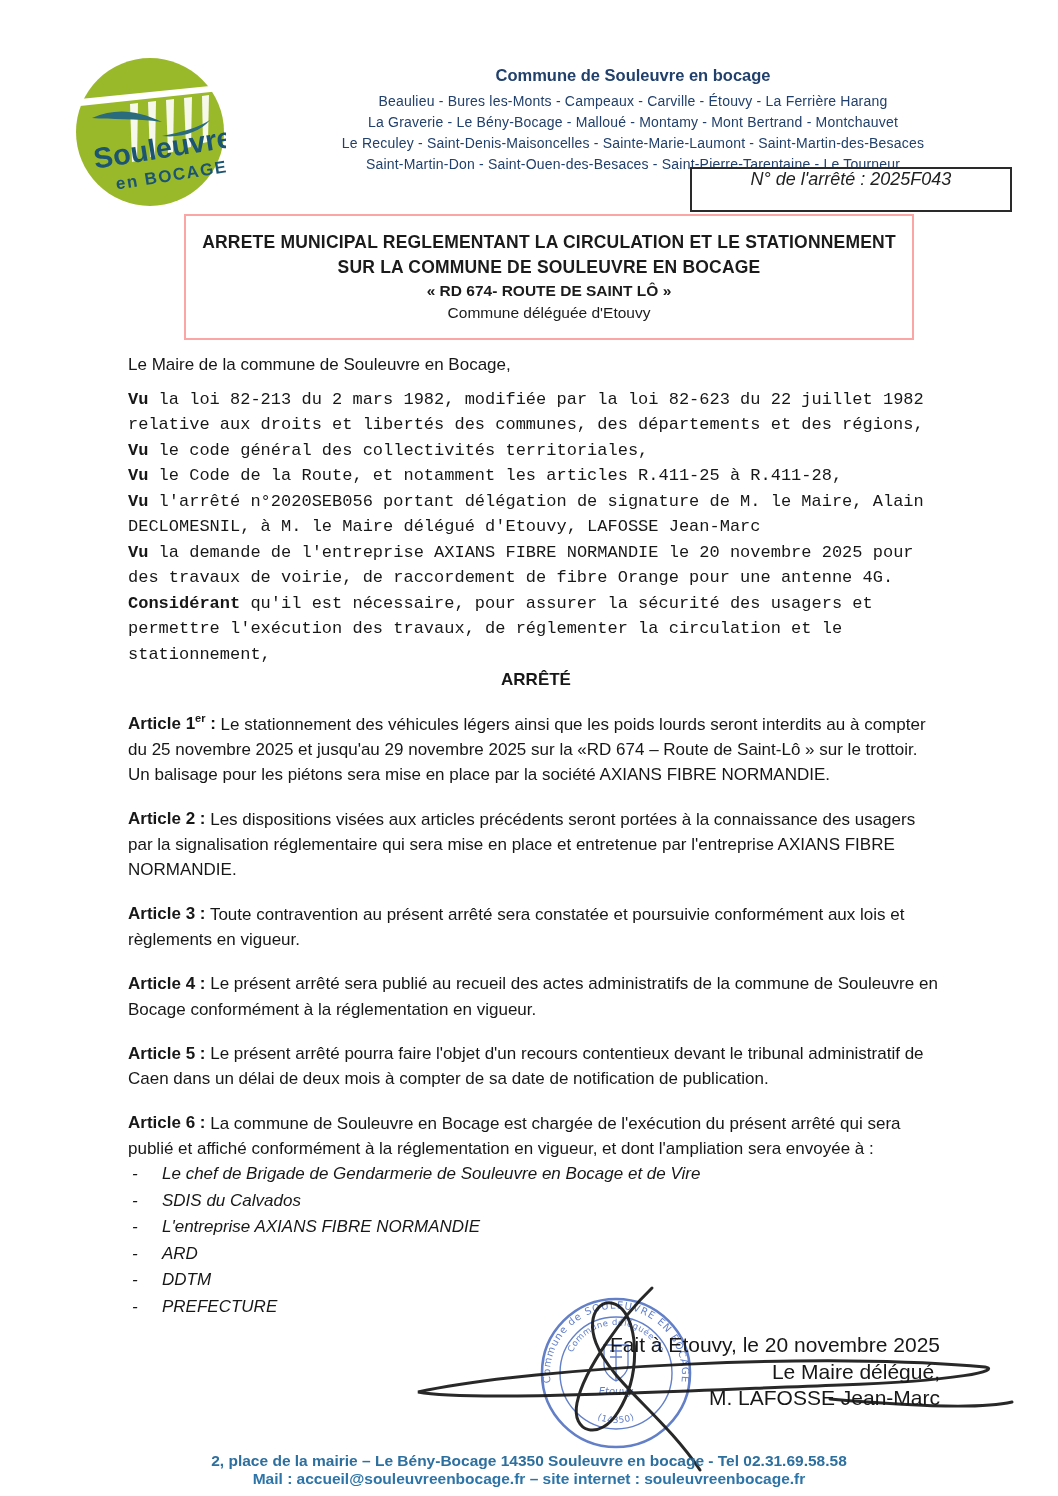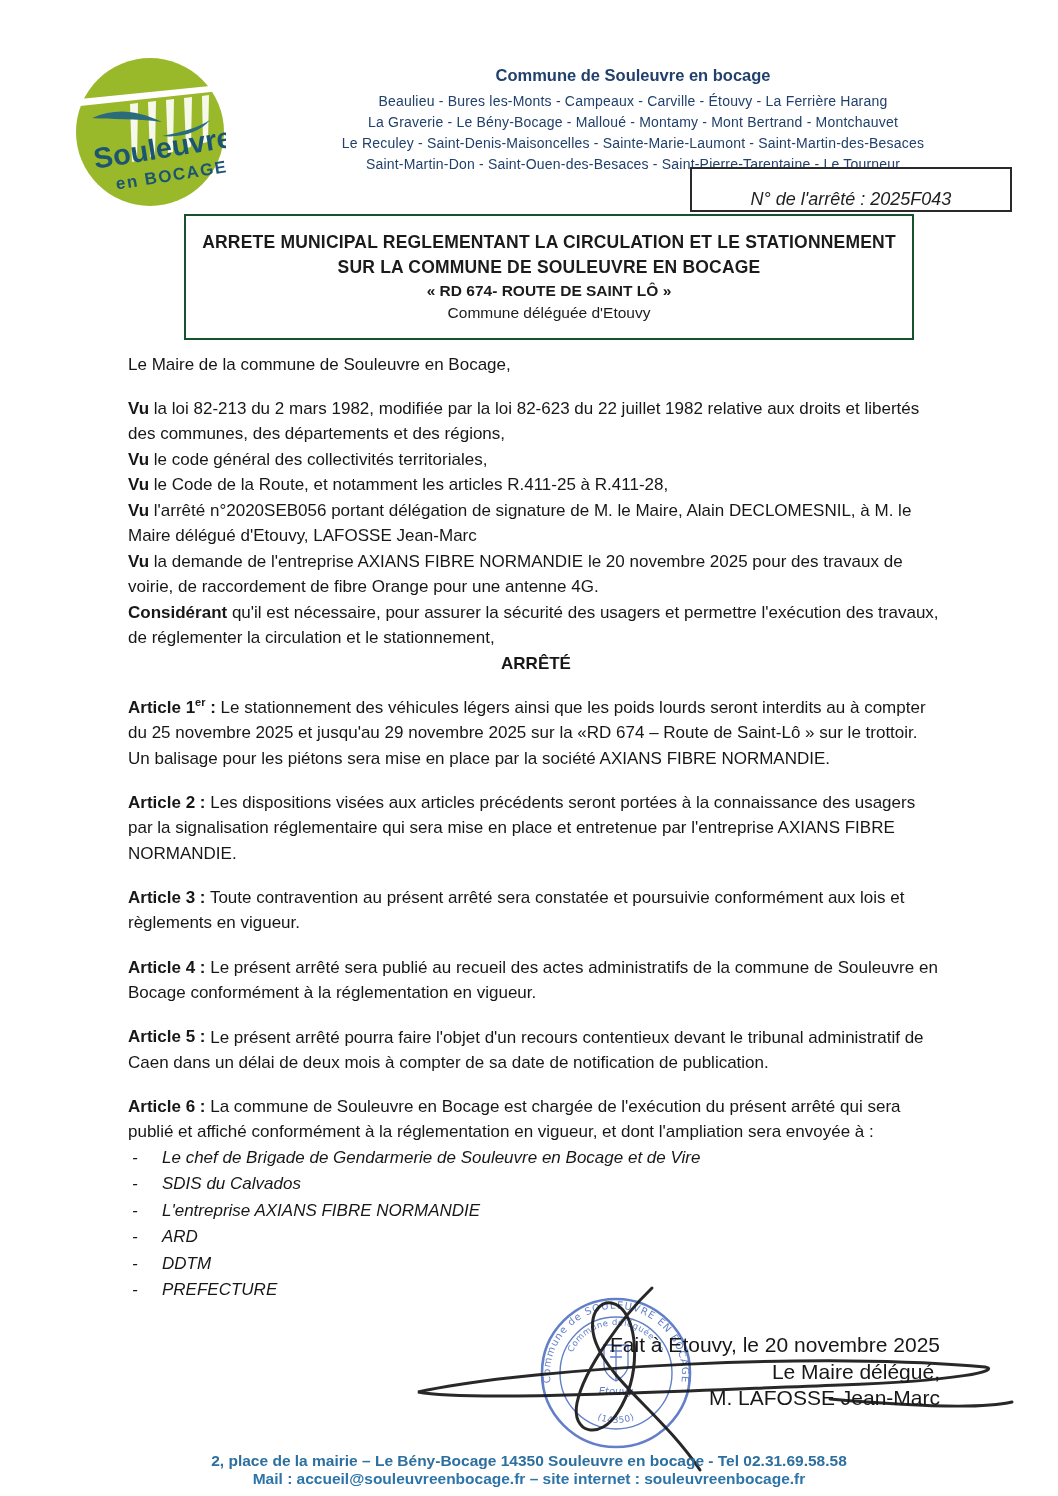--- a/index.html
+++ b/index.html
@@ -15,42 +15,42 @@
   .header-text {
     position:absolute; left:322px; top:66px; width:622px;
     color:#21406b; text-align:center;
   }
   .header-title { font-weight:bold; font-size:16.5px; margin-bottom:6px; }
   .header-line { font-size:14px; line-height:21px; letter-spacing:0.2px; }
 
   
   .numero-box {
     position:absolute; left:690px; top:167px; width:322px; height:45px;
-    border:2px solid #2a2a2a; display:flex; align-items:flex-end; justify-content:center;
+    border:2px solid #2a2a2a; display:flex; align-items:flex-start; justify-content:center;
     font-style:italic; font-size:18px; color:#1f1f1f; background:#fff;
   }
 
   
   .title-box {
     position:absolute; left:184px; top:214px; width:730px; height:126px;
-    border:2px solid #14532d; background:#fff;
+    border:2px solid #fca5a5; background:#fff;
     display:flex; flex-direction:column; justify-content:center; align-items:center;
     gap:4px; padding:6px 10px;
   }
   .title-line1, .title-line2 { font-weight:bold; font-size:17.5px; letter-spacing:0.2px; }
   .title-line3 { font-weight:bold; font-size:15.5px; }
   .title-line4 { font-size:15.5px; }
 
   
   .body-col {
     position:absolute; left:128px; top:352px; width:816px;
     font-size:17px; line-height:25.5px; color:#171717;
   }
   .body-col p { margin:0; }
-  .recitals { margin-top:18px; }
+  .recitals { margin-top:9px;font-family:Liberation Mono, monospace; }
   .arrete-heading { text-align:center; font-weight:bold; }
   .article { margin-top:14px; }
   .article b sup { font-size:11px; vertical-align:super; }
   .recipients { list-style:none; }
   .recipients li { font-style:italic; padding-left:34px; margin-bottom:1px; }
   .recipients li .dash { display:inline-block; width:34px; margin-left:-34px; text-align:left; padding-left:4px; }
 
   
   .sig-text {
     position:absolute; right:118px; top:1332px; text-align:right;

